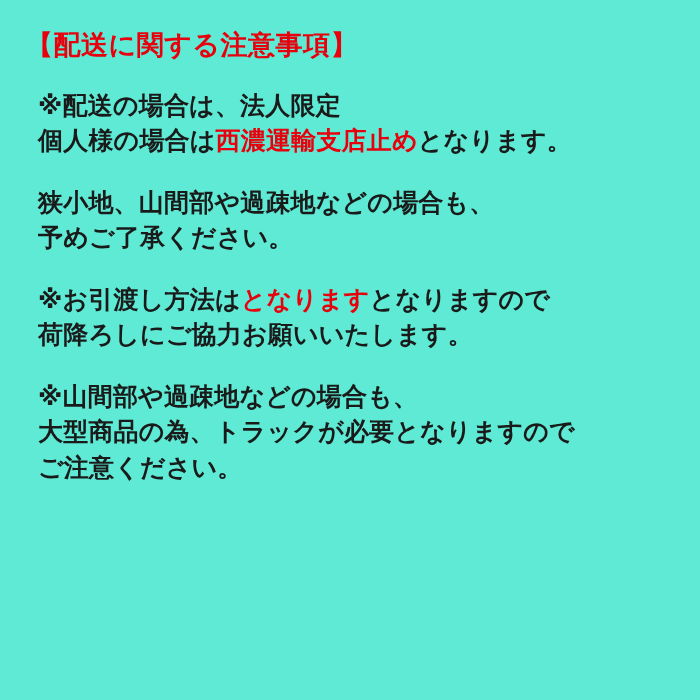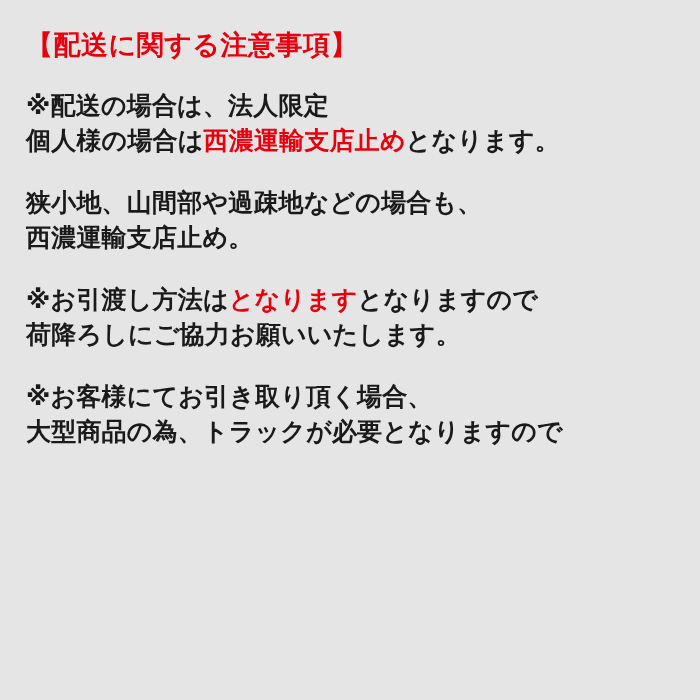--- a/index.html
+++ b/index.html
@@ -12,32 +12,32 @@
     background: #ffffff;
     font-family: "DejaVu Sans", "Liberation Sans", sans-serif;
     overflow: hidden;
   }
   .page {
     position: relative;
     width: 700px;
     height: 700px;
     box-sizing: border-box;
     padding: 28px 22px 20px 26px;
-    background: #e5e5e5;
+    background: #5eead4;
   }
   .heading {
     color: #e8000d;
     font-size: 27px;
     font-weight: bold;
     letter-spacing: 0.5px;
     line-height: 1.25;
     margin: 0 0 26px 0;
   }
   .block {
-    margin: 0 0 26px 0;
+    margin: 0 0 26px 12px;
   }
   .line {
     color: #1a1a1a;
     font-size: 25px;
     font-weight: bold;
     line-height: 1.42;
     letter-spacing: 0.2px;
     white-space: nowrap;
   }
   .red {
@@ -63,24 +63,25 @@
 
 <div class="page">
   <div class="heading">【配送に関する注意事項】</div>
   <div class="body">
       <div class="block">
         <div class="line"><span class="">※配送の場合は、法人限定</span></div>
         <div class="line"><span class="">個人様の場合は</span><span class="red">西濃運輸支店止め</span><span class="">となります。</span></div>
       </div>
       <div class="block">
         <div class="line"><span class="">狭小地、山間部や過疎地などの場合も、</span></div>
-        <div class="line"><span class="">西濃運輸支店止め。</span></div>
+        <div class="line"><span class="">予めご了承ください。</span></div>
       </div>
       <div class="block">
         <div class="line"><span class="">※お引渡し方法は</span><span class="red">となります</span><span class="">となりますので</span></div>
         <div class="line"><span class="">荷降ろしにご協力お願いいたします。</span></div>
       </div>
       <div class="block">
-        <div class="line"><span class="">※お客様にてお引き取り頂く場合、</span></div>
+        <div class="line"><span class="">※山間部や過疎地などの場合も、</span></div>
         <div class="line"><span class="">大型商品の為、トラックが必要となりますので</span></div>
+        <div class="line"><span class="">ご注意ください。</span></div>
       </div>
     </div>
 </div>
 
 </body></html>

